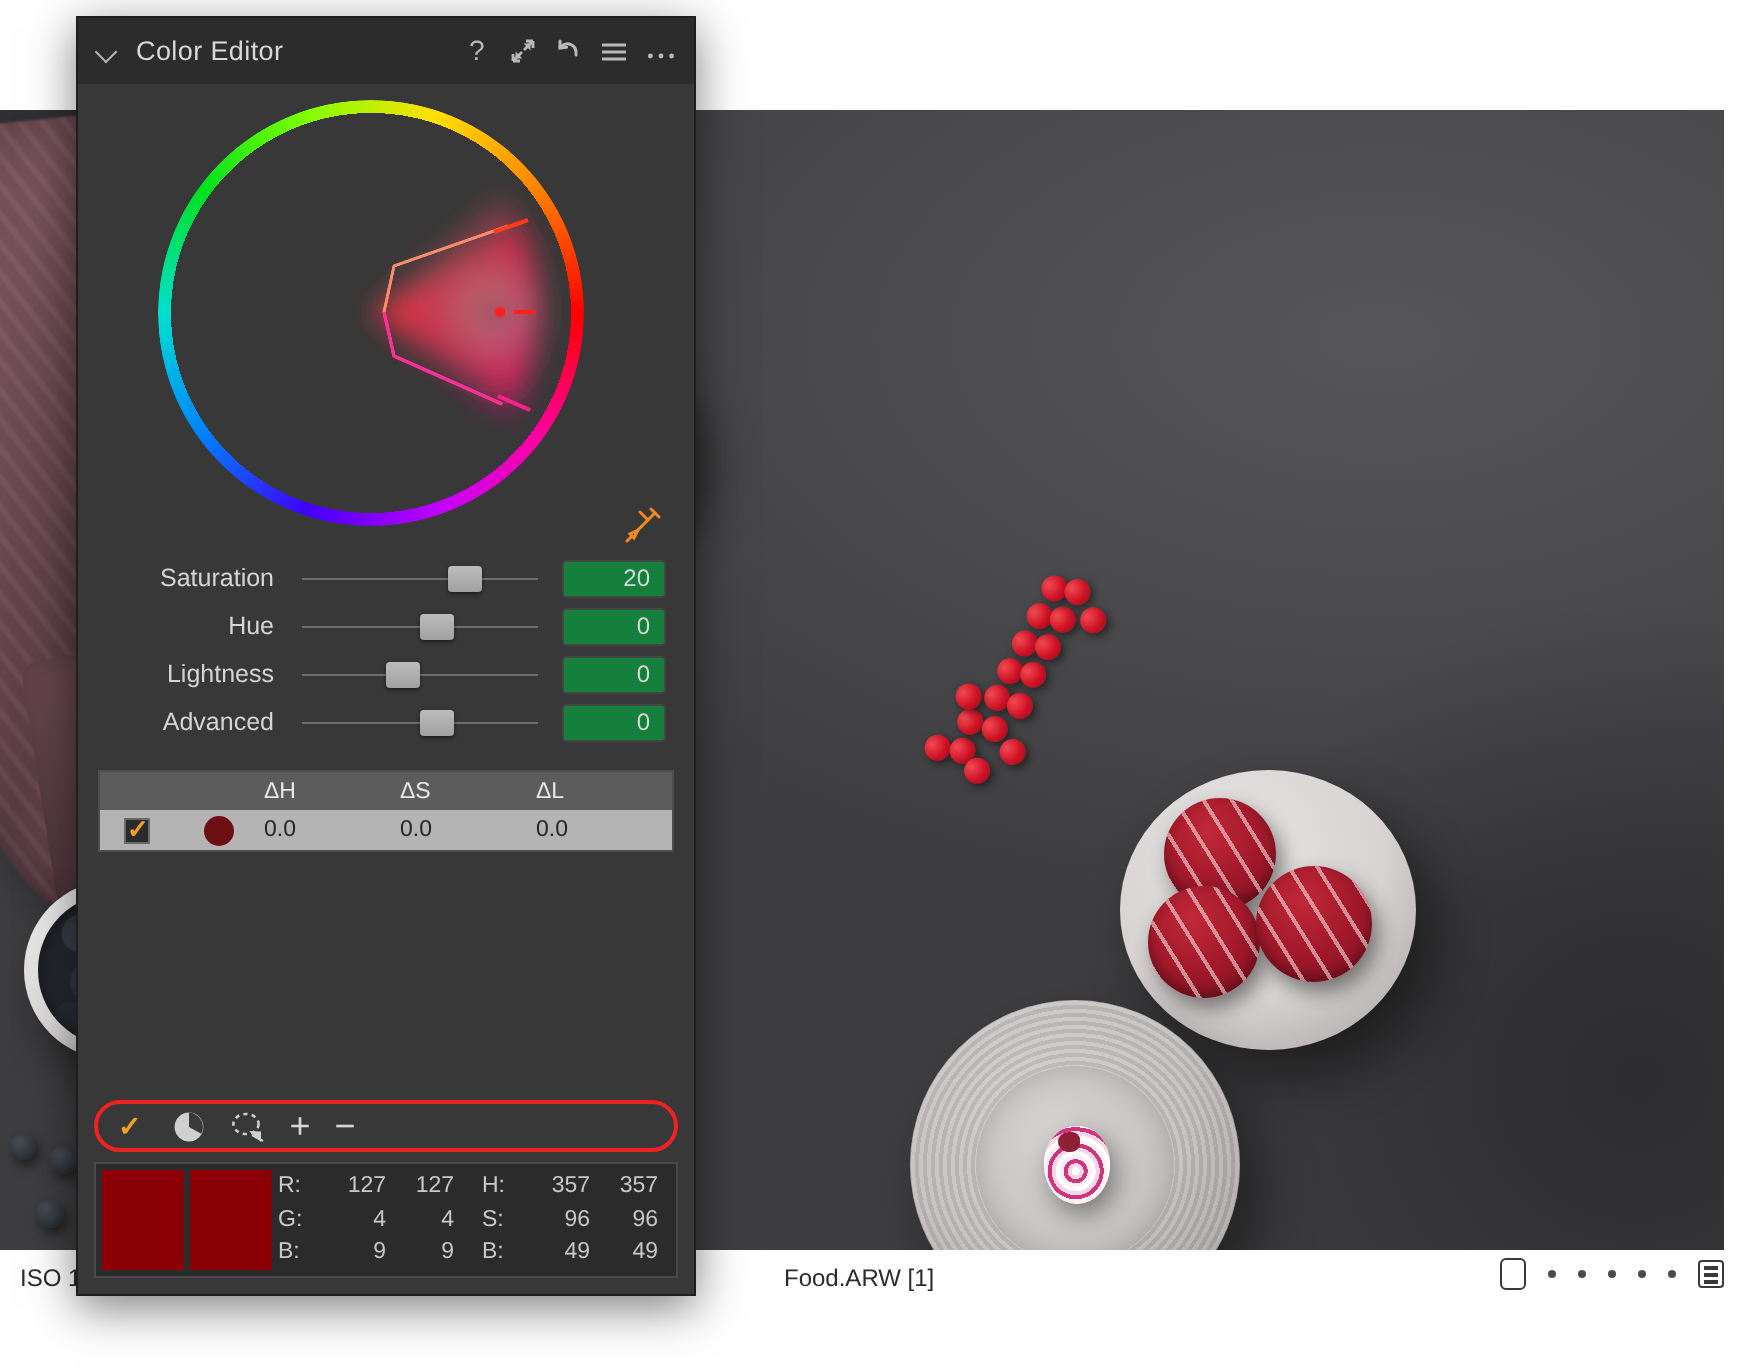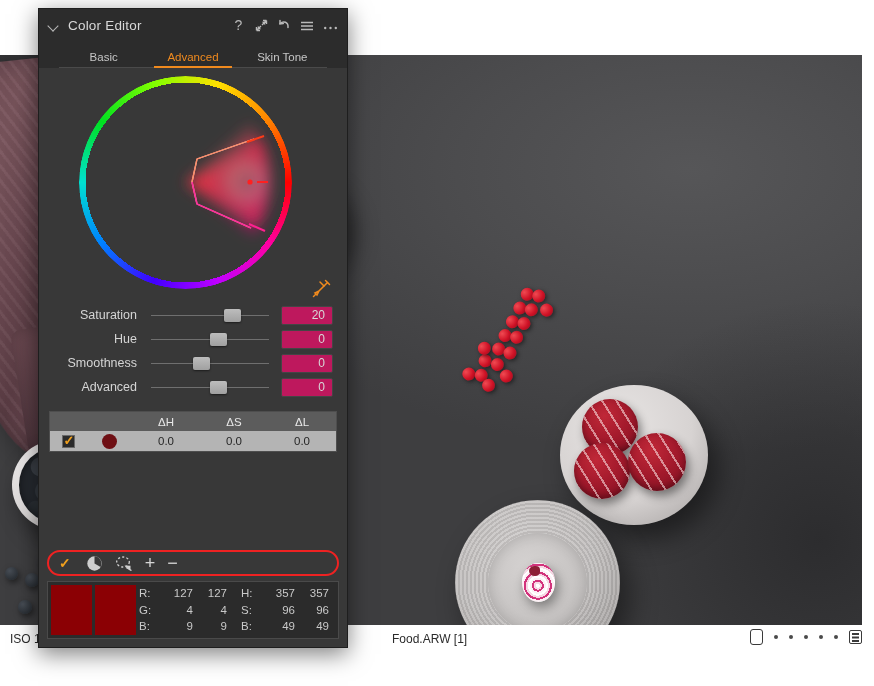--- a/index.html
+++ b/index.html
@@ -234,30 +234,30 @@
   }
 
   
   .sliders{ padding:0 14px; }
   .srow{ display:flex; align-items:center; height:24px; margin-bottom:0px; }
   .slabel{ width:98px; text-align:right; font-size:12.5px; color:#d5d5d5; padding-right:14px; }
   .strack{ position:relative; flex:1; height:18px; }
   .strack::before{ content:""; position:absolute; left:0; right:0; top:8.5px; height:1.5px; background:#6f6f6f; }
   .sthumb{ position:absolute; top:3px; width:17px; height:13px; border-radius:2px;
     background:linear-gradient(#bdbdbd,#a0a0a0); box-shadow:0 1px 2px rgba(0,0,0,.5); }
-  .sval{ width:52px; margin-left:12px; height:19px; background:#be185d; border:1px solid #454545;
+  .sval{ width:52px; margin-left:12px; height:19px; background:#15803d; border:1px solid #454545;
     border-radius:2px; color:#d8d8d8; font-size:12px; line-height:17px; text-align:right; padding-right:7px; }
 
   
   .dtable{ margin:12px 10px 0 10px; border:1px solid #4e4e4e; }
   .dhead{ display:flex; background:#5c5c5c; height:19px; align-items:center; color:#e8e8e8; font-size:11.5px; }
   .drow{ display:flex; background:#b4b4b4; height:20px; align-items:center; color:#262626; font-size:11.5px; }
   .c-check{ width:36px; display:flex; justify-content:center; align-items:center; }
   .c-swatch{ width:46px; display:flex; justify-content:center; align-items:center; }
-  .c-num{ flex:1; text-align:center; }
+  .c-num{ flex:1; text-align:left; }
   .chkbox{ width:13px; height:13px; background:#2b2b2b; border:1px solid #6a6a6a; position:relative; }
   .chkbox::after{ content:"✓"; position:absolute; left:1px; top:-3px; font-size:13px; color:#f0a01e; font-weight:bold; }
   .swatch-dot{ width:15px; height:15px; border-radius:50%; background:#6e0f14; }
 
   
   .p-bottom{ position:absolute; left:0; right:0; bottom:0; }
   .range-bar{
     margin:0 8px 5px 8px; height:26px; display:flex; align-items:center; gap:9px;
     border:2px solid #ef2222; border-radius:13px; padding:0 10px;
   }
@@ -392,25 +392,20 @@
         <span class="hi">
           <svg width="15" height="12" viewBox="0 0 15 12" fill="#b9b9b9">
             <circle cx="2.2" cy="8" r="1.2"></circle>
               <circle cx="7.5" cy="8" r="1.2"></circle>
               <circle cx="12.8" cy="8" r="1.2"></circle>
           </svg>
         </span>
       </span>
     </div>
 
-    <div class="p-tabs">
-      <div class="tab">Basic</div>
-      <div class="tab active">Advanced</div>
-      <div class="tab">Skin Tone</div>
-    </div>
 
     <div class="p-body">
 
       <div class="wheel-wrap">
         <div class="wheel"></div>
         <svg class="wheel-sel" viewBox="0 0 213 213">
           <defs>
             <radialGradient id="selglow" cx="0.72" cy="0.5" r="0.55">
               <stop offset="0%" stop-color="#ffb6a0" stop-opacity="0.0"></stop>
               <stop offset="18%" stop-color="#ffc8b4" stop-opacity="0.50"></stop>
@@ -461,21 +456,21 @@
           <div class="sval">20</div>
         </div>
         <div class="srow">
           <div class="slabel">Hue</div>
           <div class="strack">
             <div class="sthumb" style="left:50%;"></div>
           </div>
           <div class="sval">0</div>
         </div>
         <div class="srow">
-          <div class="slabel">Smoothness</div>
+          <div class="slabel">Lightness</div>
           <div class="strack">
             <div class="sthumb" style="left:36%;"></div>
           </div>
           <div class="sval">0</div>
         </div>
         <div class="srow">
           <div class="slabel">Advanced</div>
           <div class="strack">
             <div class="sthumb" style="left:50%;"></div>
           </div>

